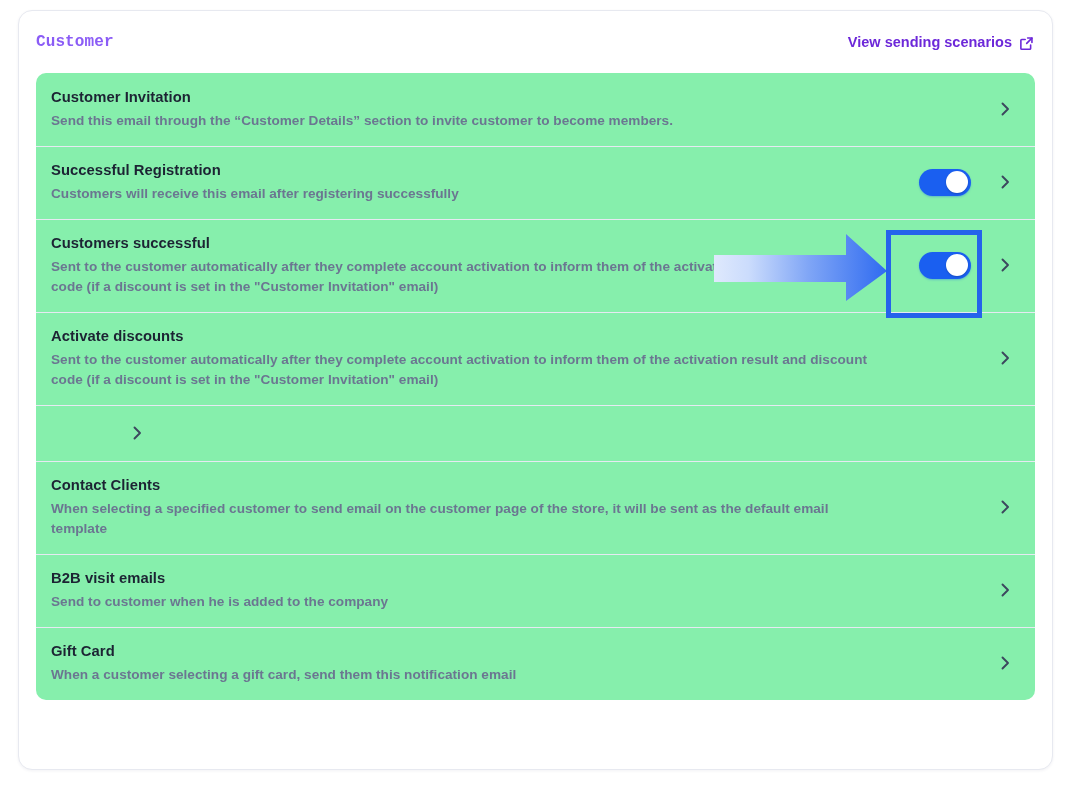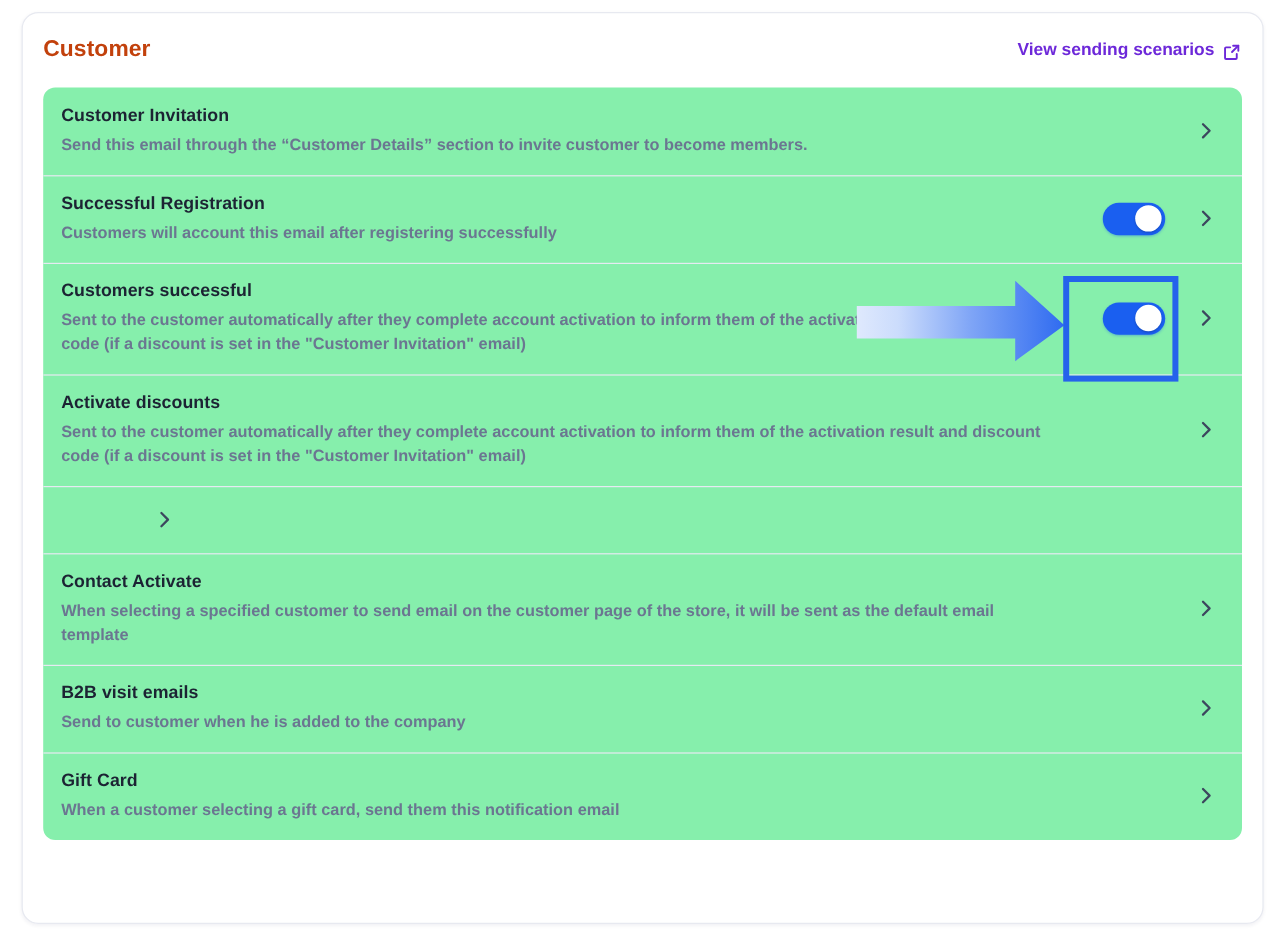--- a/index.html
+++ b/index.html
@@ -39,24 +39,25 @@
   .card-header {
     position: relative;
     height: 62px;
     padding: 0 18px 0 17px;
     display: flex;
     align-items: center;
     justify-content: space-between;
   }
 
   .card-title {
-    font-size: 19px;
+    font-size: 16px;
     font-weight: 700;
-    color: #c2410c;
+    color: #8b5cf6;
     letter-spacing: 0.1px;
+    font-family: Liberation Mono, monospace;
   }
 
   .header-link {
     display: inline-flex;
     align-items: center;
     gap: 7px;
     color: #6d28d9;
     font-size: 14.5px;
     font-weight: 600;
     text-decoration: none;
@@ -216,21 +217,21 @@
           <div class="toggle toggle-hidden"></div>
           <svg class="chev" viewBox="0 0 16 16" fill="none" stroke="currentColor" stroke-width="1.9" stroke-linecap="round" stroke-linejoin="round">
               <path d="M5.5 2.5 11 8l-5.5 5.5"></path>
             </svg>
         </div>
       </div>
 
       <div class="row">
         <div class="row-text">
           <div class="row-title">Successful Registration</div>
-          <div class="row-desc">Customers will account this email after registering successfully</div>
+          <div class="row-desc">Customers will receive this email after registering successfully</div>
         </div>
         <div class="row-right">
           <div class="toggle">
               <div class="knob"></div>
             </div>
           <svg class="chev" viewBox="0 0 16 16" fill="none" stroke="currentColor" stroke-width="1.9" stroke-linecap="round" stroke-linejoin="round">
               <path d="M5.5 2.5 11 8l-5.5 5.5"></path>
             </svg>
         </div>
       </div>
@@ -267,21 +268,21 @@
         <div class="row-right">
           <div class="toggle toggle-hidden"></div>
           <svg class="chev" viewBox="0 0 16 16" fill="none" stroke="currentColor" stroke-width="1.9" stroke-linecap="round" stroke-linejoin="round">
               <path d="M5.5 2.5 11 8l-5.5 5.5"></path>
             </svg>
         </div>
       </div>
 
       <div class="row">
         <div class="row-text">
-          <div class="row-title">Contact Activate</div>
+          <div class="row-title">Contact Clients</div>
           <div class="row-desc">When selecting a specified customer to send email on the customer page of the store, it will be sent as the default email template</div>
         </div>
         <div class="row-right">
           <div class="toggle toggle-hidden"></div>
           <svg class="chev" viewBox="0 0 16 16" fill="none" stroke="currentColor" stroke-width="1.9" stroke-linecap="round" stroke-linejoin="round">
               <path d="M5.5 2.5 11 8l-5.5 5.5"></path>
             </svg>
         </div>
       </div>
 

